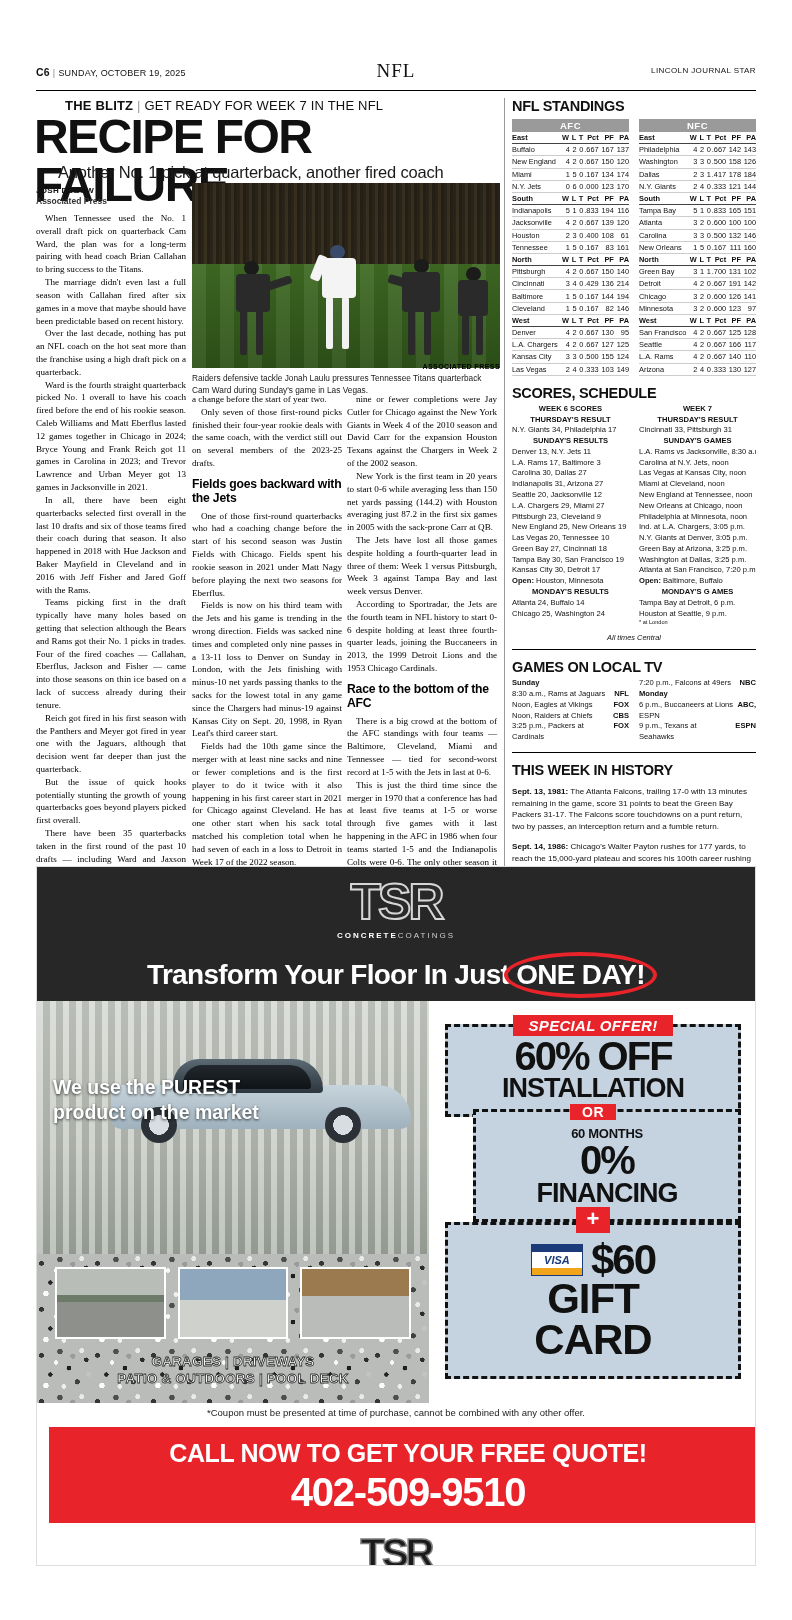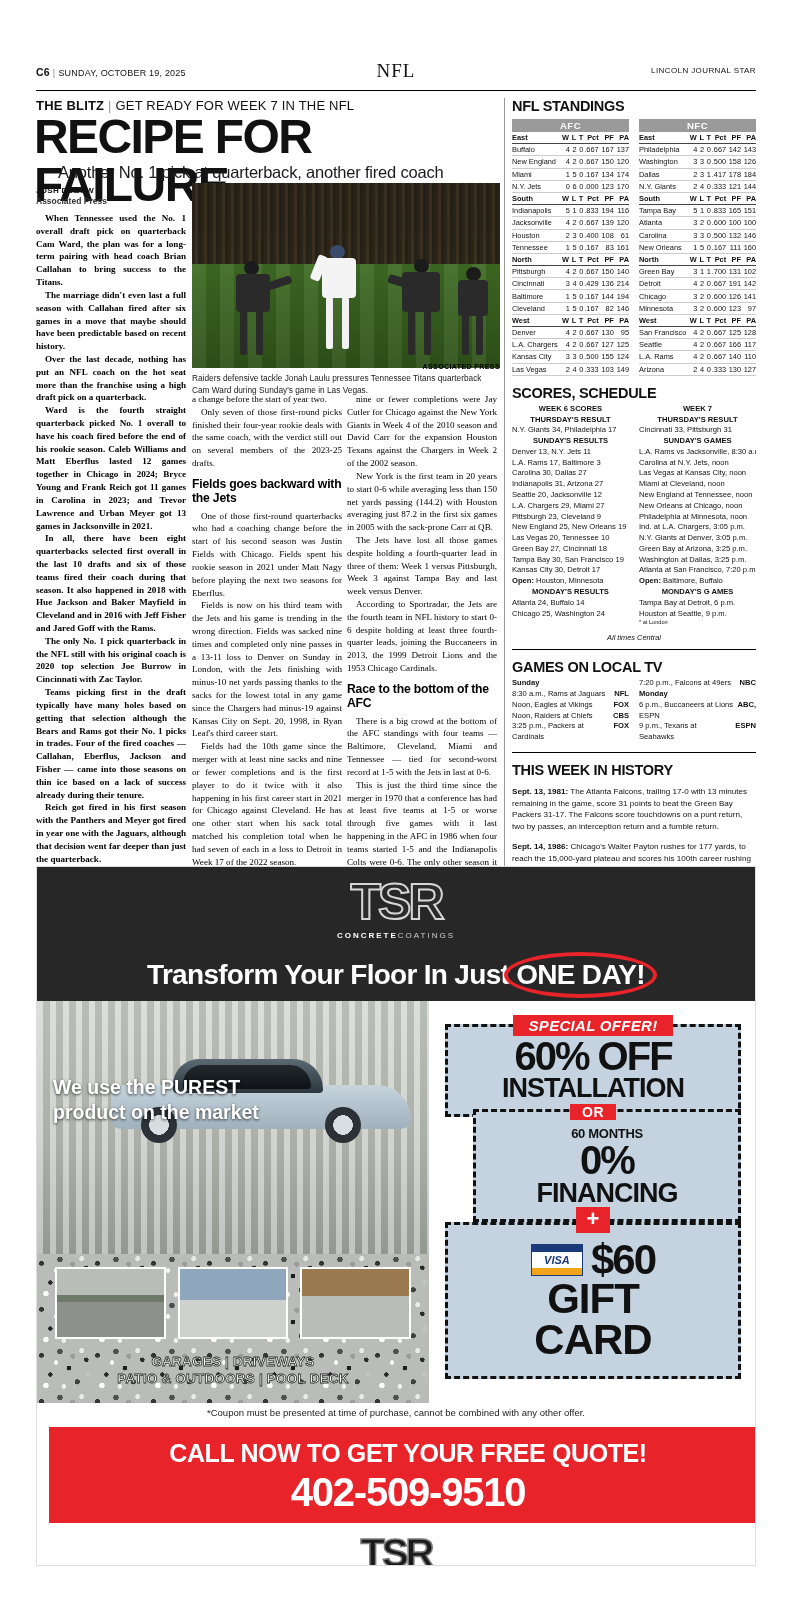--- a/index.html
+++ b/index.html
@@ -18,21 +18,21 @@
   .mh-left { position:absolute; left:0; top:6px; font-size:9px; letter-spacing:.2px; }
   .mh-left b { font-size:10.5px; font-weight:bold; }
   .mh-left .sep { color:#888; margin:0 3px; }
   .mh-center { position:absolute; left:0; right:0; top:0; text-align:center;
                font-family:"Liberation Serif", serif; font-size:19px; letter-spacing:1px; }
   .mh-right { position:absolute; right:0; top:6px; font-size:8px; letter-spacing:.4px; }
   .rule { position:absolute; left:36px; width:720px; height:1px; background:#000; }
 
   
   .blitz { position:absolute; left:36px; top:98px; font-size:13px; letter-spacing:.2px; }
-  .blitz b { font-weight:bold; }
+  .blitz b { font-weight:bold;margin-left:29px; }
   .blitz .bar { color:#999; font-weight:normal; }
   .headline { position:absolute; left:34px; top:113px; width:470px;
               font-size:48px; font-weight:bold; letter-spacing:-1.6px; line-height:1; }
   .subhead { position:absolute; left:58px; top:163px; width:450px;
              font-size:16.5px; letter-spacing:-.2px; color:#1a1a1a; }
 
   
   .byline { position:absolute; left:36px; top:186px; width:150px; }
   .byline .nm { font-size:8px; font-weight:bold; letter-spacing:.3px; }
   .byline .ap { font-size:8.5px; font-weight:bold; color:#333; margin-top:1px; }
@@ -57,21 +57,21 @@
   .credit { position:absolute; left:192px; top:363px; width:308px; text-align:right;
             font-size:7px; font-weight:bold; letter-spacing:.4px; color:#000; }
 
   
   .col { position:absolute; width:150px; font-family:"Liberation Serif", serif;
          font-size:9.1px; line-height:1.41; text-align:justify; color:#000; }
   .col p { margin:0; text-indent:9px; }
   .subhd { font-family:"Liberation Sans", sans-serif; font-weight:bold;
            font-size:12.2px; line-height:1.18; margin:7px 0 4px; text-indent:0;
            text-align:left; letter-spacing:-.2px; }
-  #col1 { left:36px;  top:212px;font-weight:bold; }
+  #col1 { left:36px;  top:212px; }
   #col2 { left:192px; top:393px; }
   #col3 { left:347px; top:393px; }
 
   
   .rail { position:absolute; left:512px; top:98px; width:244px; }
   .rail-sep { position:absolute; left:504px; top:98px; width:1px; height:770px; background:#999; }
   .rail h2 { font-size:14.5px; font-weight:bold; margin:0 0 5px; letter-spacing:-.3px; }
   .conf-wrap { display:flex; gap:10px; }
   .conf { width:117px; }
   .conf-hd { background:#9a9a9a; color:#fff; text-align:center; font-size:9.5px;
@@ -256,21 +256,20 @@
   </div>
   <div class="credit">ASSOCIATED PRESS</div>
   <div class="caption">Raiders defensive tackle Jonah Laulu pressures Tennessee Titans quarterback Cam Ward during Sunday's game in Las Vegas.</div>
 
   <div class="col" id="col1">
     <p>When Tennessee used the No. 1 overall draft pick on quarterback Cam Ward, the plan was for a long-term pairing with head coach Brian Callahan to bring success to the Titans.</p>
     <p>The marriage didn't even last a full season with Callahan fired after six games in a move that maybe should have been predictable based on recent history.</p>
     <p>Over the last decade, nothing has put an NFL coach on the hot seat more than the franchise using a high draft pick on a quarterback.</p>
     <p>Ward is the fourth straight quarterback picked No. 1 overall to have his coach fired before the end of his rookie season. Caleb Williams and Matt Eberflus lasted 12 games together in Chicago in 2024; Bryce Young and Frank Reich got 11 games in Carolina in 2023; and Trevor Lawrence and Urban Meyer got 13 games in Jacksonville in 2021.</p>
     <p>In all, there have been eight quarterbacks selected first overall in the last 10 drafts and six of those teams fired their coach during that season. It also happened in 2018 with Hue Jackson and Baker Mayfield in Cleveland and in 2016 with Jeff Fisher and Jared Goff with the Rams.</p>
-    <p>The only No. 1 pick quarterback in the NFL still with his original coach is 2020 top selection Joe Burrow in Cincinnati with Zac Taylor.</p>
     <p>Teams picking first in the draft typically have many holes based on getting that selection although the Bears and Rams got their No. 1 picks in trades. Four of the fired coaches — Callahan, Eberflus, Jackson and Fisher — came into those seasons on thin ice based on a lack of success already during their tenure.</p>
     <p>Reich got fired in his first season with the Panthers and Meyer got fired in year one with the Jaguars, although that decision went far deeper than just the quarterback.</p>
     <p>But the issue of quick hooks potentially stunting the growth of young quarterbacks goes beyond players picked first overall.</p>
     <p>There have been 35 quarterbacks taken in the first round of the past 10 drafts — including Ward and Jaxson Dart of the New York Giants this season. Seven of those teams fired their coach during the rookie season of the quarterback with eight more making</p>
   </div>
 
   <div class="col" id="col2">
     <p style="text-indent:0">a change before the start of year two.</p>
     <p>Only seven of those first-round picks finished their four-year rookie deals with the same coach, with the verdict still out on several members of the 2023-25 drafts.</p>
     <div class="subhd">Fields goes backward with the Jets</div>

